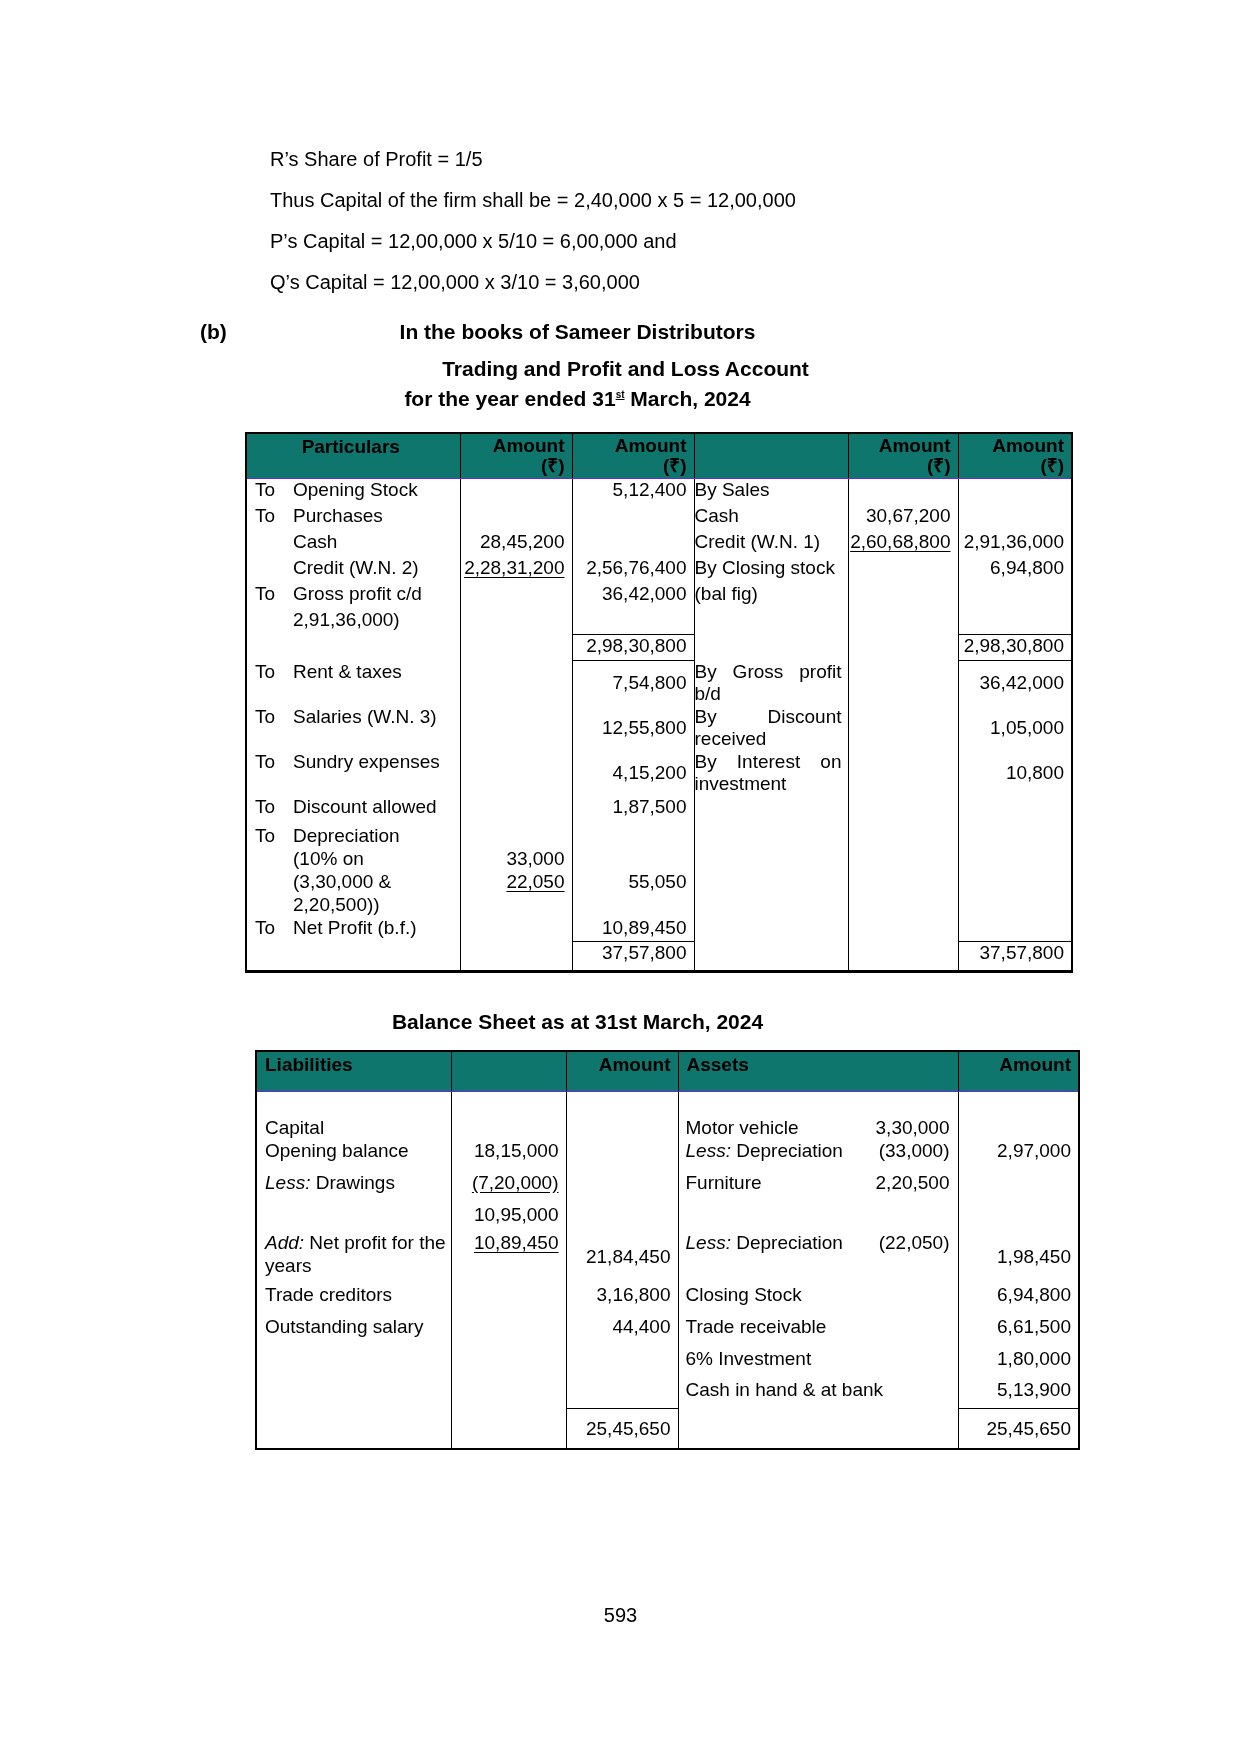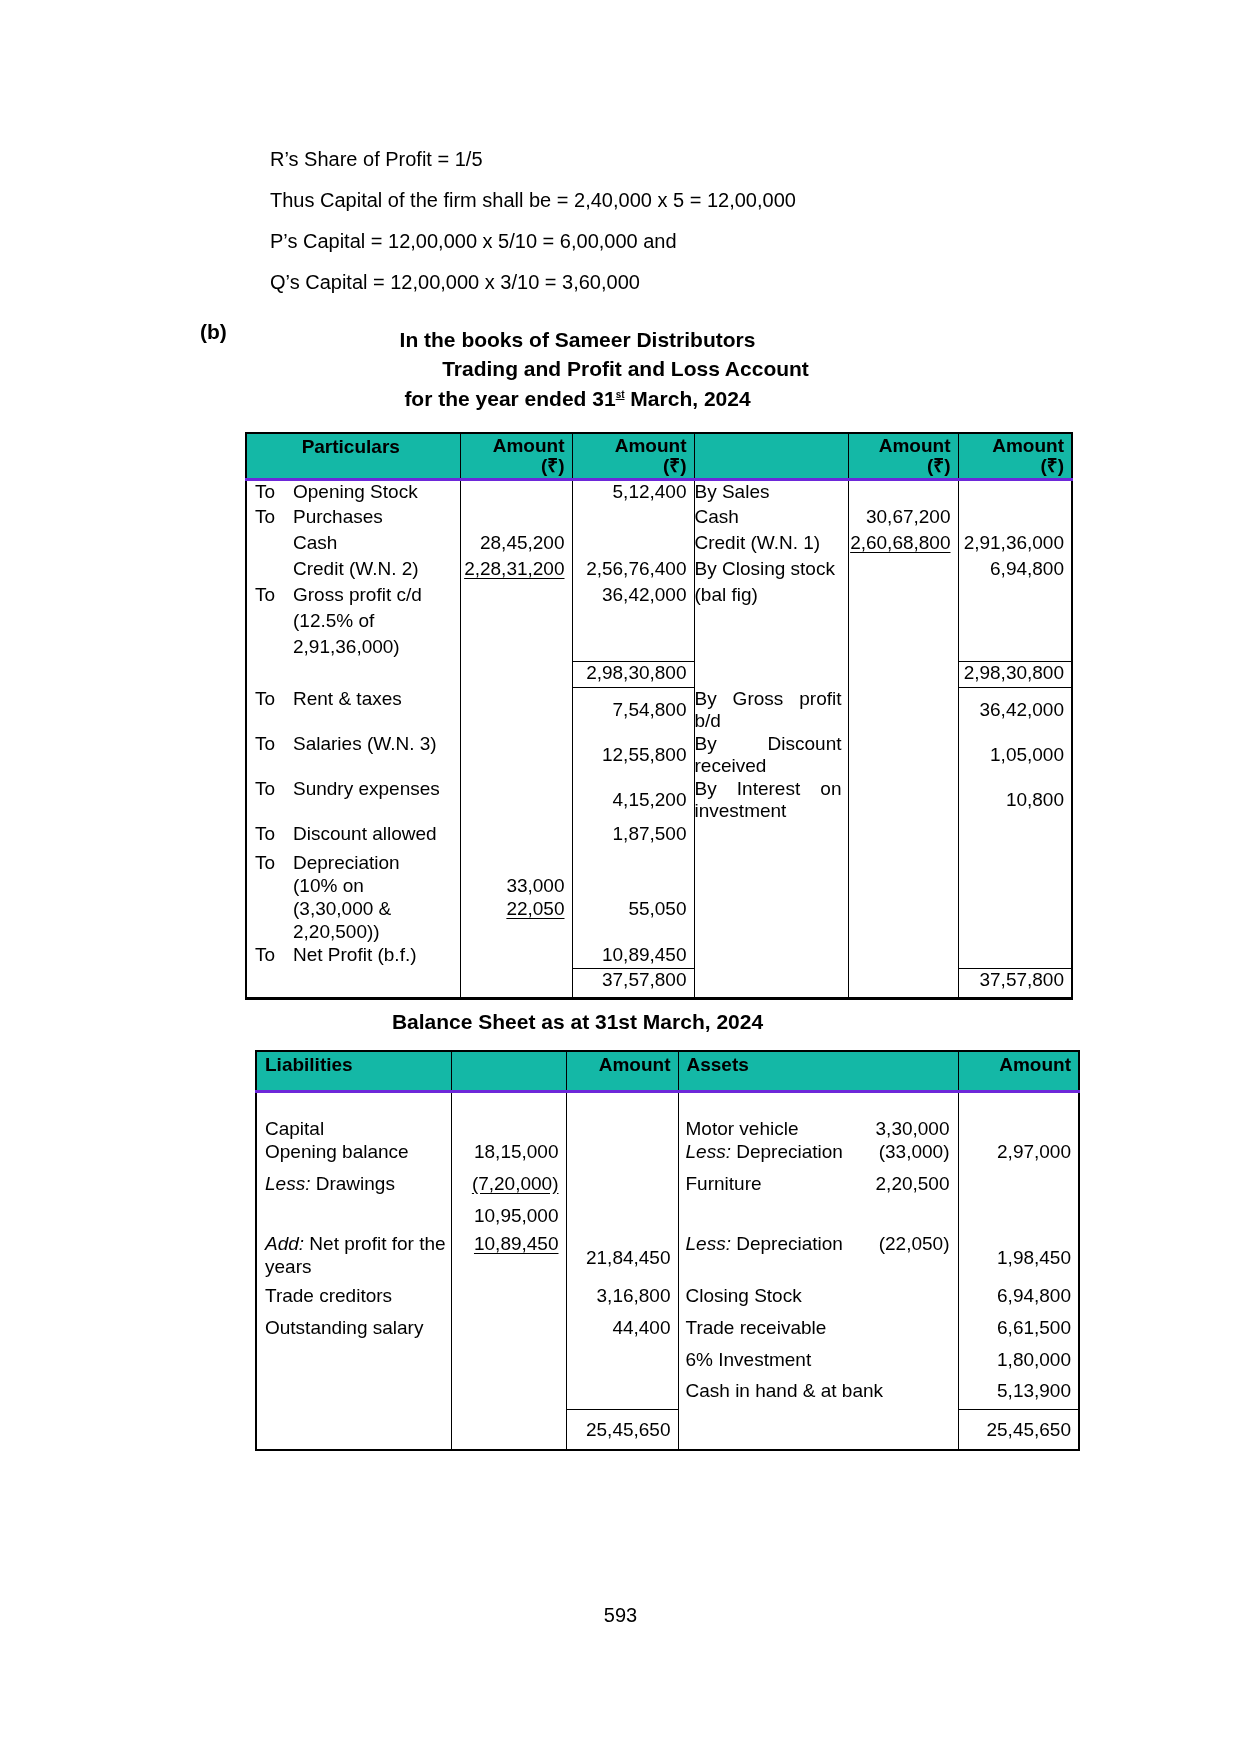--- a/index.html
+++ b/index.html
@@ -5,33 +5,33 @@
   html,body{margin:0;padding:0;}
   body{
     width:1241px;height:1754px;background:#ffffff;position:relative;
     font-family:"Liberation Sans",sans-serif;color:#000;
   }
   
   .intro{position:absolute;left:270px;top:148px;font-size:20px;line-height:23px;}
   .intro div{margin-bottom:18px;}
   .sec-label{position:absolute;left:200px;top:320px;font-size:21px;font-weight:bold;}
   .hcenter{position:absolute;left:0;width:1155px;text-align:center;font-size:21px;font-weight:bold;}
-  .h-book{top:328px;}
+  .h-book{top:320px;}
   .h-acct{top:357px;padding-left:48px;}
   .h-period{top:387px;}
   .h-bs{top:1010px;}
   sup{font-size:10px;text-decoration:underline;}
   
   .pl-wrap{position:absolute;left:245px;top:432px;}
   .bs-wrap{position:absolute;left:255px;top:1050px;}
   table.acct{border-collapse:collapse;table-layout:fixed;border:2px solid #000;font-size:19px;}
   table.pl{width:826px;border-bottom-width:3px;}
   table.bs{width:823px;}
   .acct td,.acct th{border-left:1px solid #000;border-right:1px solid #000;vertical-align:top;overflow:hidden;padding:0;}
-  .acct tr.hdr th{border-bottom:3px solid #6d28d9;background:#14b8a6;font-weight:bold;padding:2px 7px 2px 2px;}
+  .acct tr.hdr th{border-bottom:1px solid #6d28d9;background:#0f766e;font-weight:bold;padding:2px 7px 2px 2px;}
   th.tc{text-align:center;}
   th.tr1,th.tr2{text-align:right;line-height:20px;}
   .hdr{height:43px;}
   .bhdr{height:40px;}
   .bhdr th{text-align:left;padding-left:8px !important;}
   .bhdr th.ar{text-align:right;padding-right:7px !important;}
   
   .r26{height:26px;} .rt1{height:26px;} .r45{height:45px;} .r29{height:29px;}
   .r23{height:23px;} .r25{height:25px;} .rt2{height:30px;}
   .br35{height:35px;} .br32{height:32px;} .br28{height:28px;} .br52{height:52px;}
@@ -163,33 +163,20 @@
   <td class="amt"></td>
   <td class="amt">36,42,000</td>
   <td class="cr">(bal fig)</td>
   <td class="amt"></td>
   <td class="amt"></td>
 </tr>
 <tr class="r26">
   <td class="cp">
             <div class="fl">
               <span class="to"></span>
-              <span>(12.5% of</span>
-            </div>
-          </td>
-  <td class="amt"></td>
-  <td class="amt"></td>
-  <td class="cr"></td>
-  <td class="amt"></td>
-  <td class="amt"></td>
-</tr>
-<tr class="r26">
-  <td class="cp">
-            <div class="fl">
-              <span class="to"></span>
               <span>2,91,36,000)</span>
             </div>
           </td>
   <td class="amt"></td>
   <td class="amt"></td>
   <td class="cr"></td>
   <td class="amt"></td>
   <td class="amt"></td>
 </tr>
 

